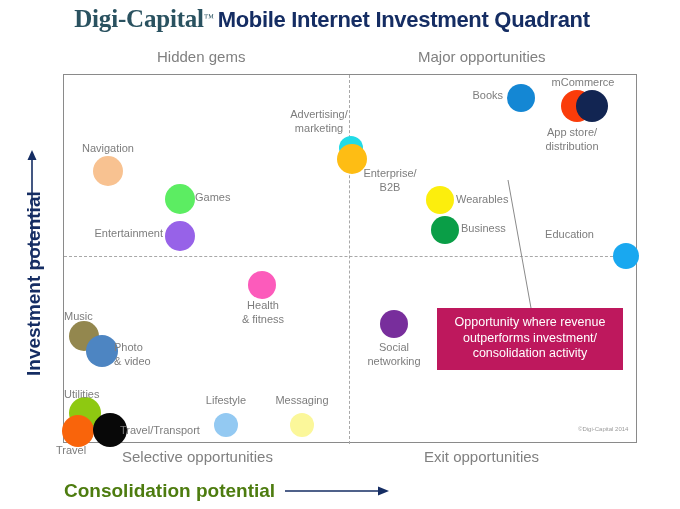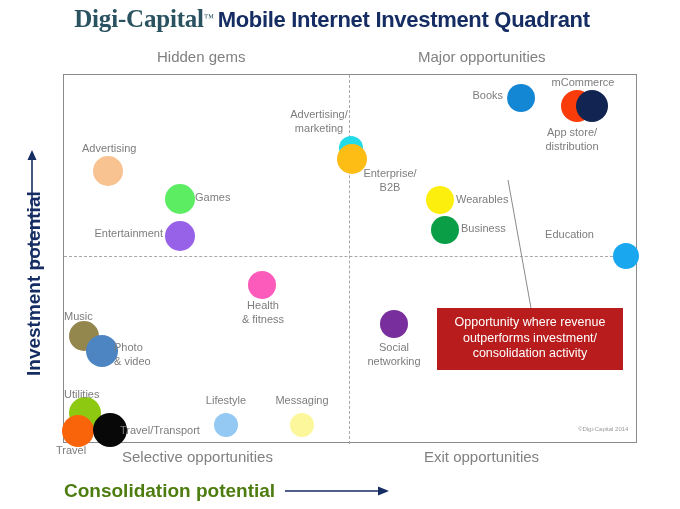--- a/index.html
+++ b/index.html
@@ -114,21 +114,21 @@
   .blabel.right  { text-align: right;  transform: translateX(-100%); }
   .blabel.left   { text-align: left; }
 
   
   .callout {
     position: absolute;
     left: 437px;
     top: 308px;
     width: 186px;
     padding: 7px 6px 8px 6px;
-    background: #b91c1c;
+    background: #be185d;
     color: #ffffff;
     font-size: 12.5px;
     line-height: 15.5px;
     text-align: center;
     box-sizing: border-box;
     white-space: pre-line;
     font-family: "Liberation Sans", sans-serif;
   }
   .leader {
     position: absolute;
@@ -230,21 +230,21 @@
       <div class="bubble" style="left: 84px; top: 336px; width: 30px; height: 30px; background: rgb(147, 135, 78);"></div>
       <div class="bubble" style="left: 102px; top: 351px; width: 32px; height: 32px; background: rgb(77, 133, 194);"></div>
       <div class="bubble" style="left: 226px; top: 425px; width: 24px; height: 24px; background: rgb(147, 201, 242);"></div>
       <div class="bubble" style="left: 302px; top: 425px; width: 24px; height: 24px; background: rgb(251, 247, 154);"></div>
       <div class="bubble" style="left: 85px; top: 413px; width: 32px; height: 32px; background: rgb(142, 201, 17);"></div>
       <div class="bubble" style="left: 78px; top: 431px; width: 32px; height: 32px; background: rgb(249, 100, 11);"></div>
       <div class="bubble" style="left: 110px; top: 430px; width: 34px; height: 34px; background: rgb(8, 8, 8);"></div>
     </div>
 
   <div id="label-layer">
-      <div class="blabel left" style="left: 82px; top: 142px;">Advertising</div>
+      <div class="blabel left" style="left: 82px; top: 142px;">Navigation</div>
       <div class="blabel left" style="left: 195px; top: 191px;">Games</div>
       <div class="blabel right" style="left: 163px; top: 227px;">Entertainment</div>
       <div class="blabel center" style="left: 319px; top: 108px;">Advertising/
 marketing</div>
       <div class="blabel center" style="left: 390px; top: 167px;">Enterprise/
 B2B</div>
       <div class="blabel right" style="left: 503px; top: 89px;">Books</div>
       <div class="blabel center" style="left: 583px; top: 76px;">mCommerce</div>
       <div class="blabel center" style="left: 572px; top: 126px;">App store/
 distribution</div>

